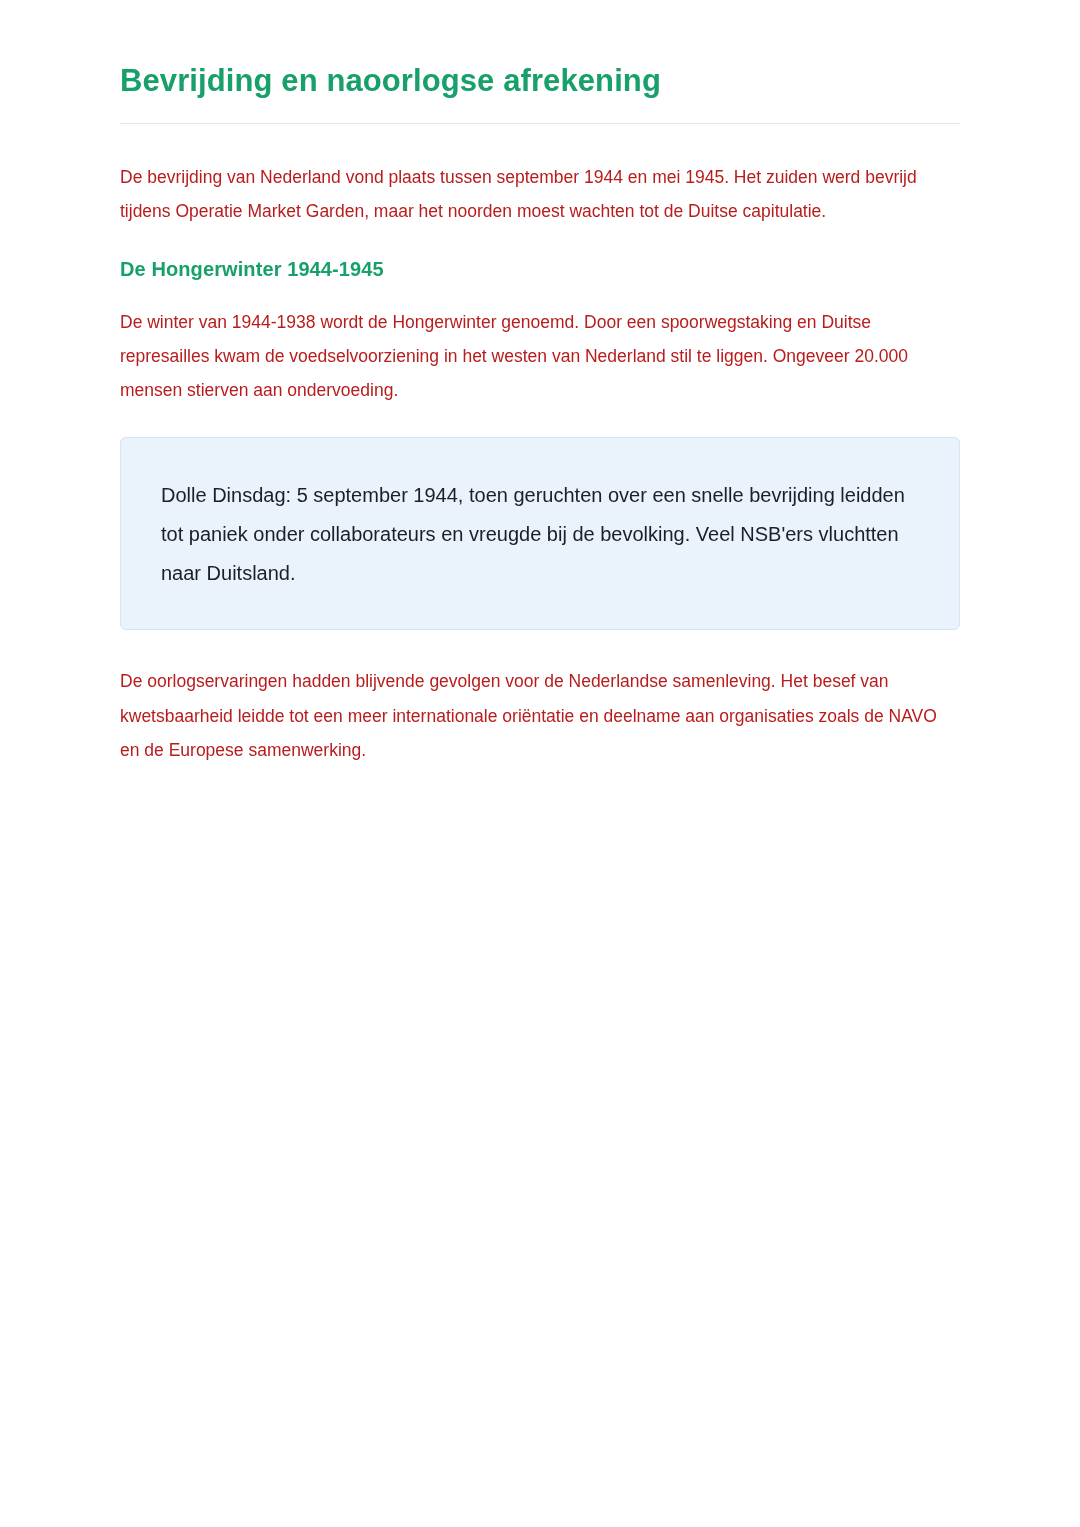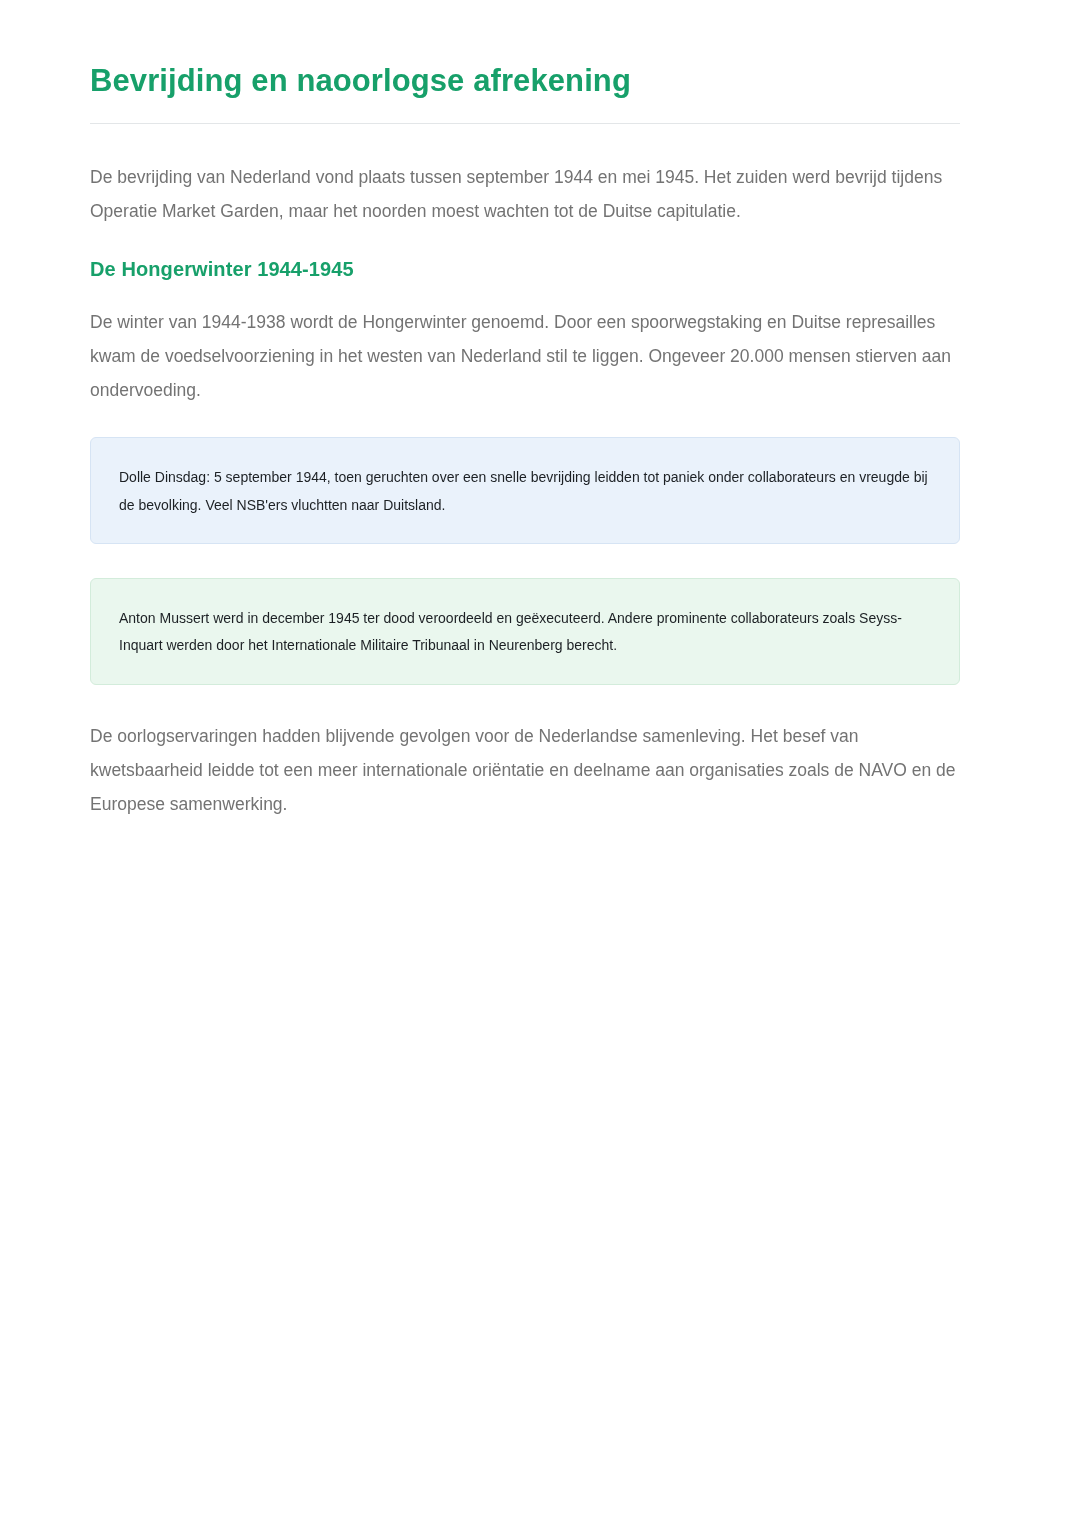--- a/index.html
+++ b/index.html
@@ -10,58 +10,58 @@
   body {
     width: 1080px;
     min-height: 1527px;
     font-family: "Liberation Sans", sans-serif;
     color: #1c2024;
   }
   .page {
     box-sizing: border-box;
     width: 1080px;
     min-height: 1527px;
-    padding: 62px 120px 40px 90px;
+    padding: 62px 120px 40px 120px;
     background: #ffffff;
   }
   h1.doc-title {
     font-size: 31px;
     line-height: 1.25;
     font-weight: 700;
     color: #17a06a;
     margin: 0 0 22px 0;
     letter-spacing: 0.1px;
   }
   .title-rule {
     border: 0;
     border-top: 1px solid #e3e6e8;
     margin: 0 0 36px 0;
   }
   p.para {
     font-size: 17.5px;
     line-height: 1.95;
     margin: 0 0 30px 0;
-    color: #737373;
+    color: #b91c1c;
   }
   h2.sub-heading {
     font-size: 20px;
     font-weight: 700;
     color: #17a06a;
     margin: 6px 0 24px 0;
     letter-spacing: 0.1px;
   }
   .callout {
     box-sizing: border-box;
     border-radius: 6px;
     padding: 26px 28px 24px 28px;
     margin: 0 0 34px 0;
   }
   .callout p {
-    margin: 0;
-    font-size: 14px;
+    margin: 12px;
+    font-size: 20px;
     line-height: 1.95;
     color: #1c2024;
   }
   .callout-blue {
     background: #eaf2fb;
     border: 1px solid #d6e4f4;
   }
   .callout-green {
     background: #eaf7ee;
     border: 1px solid #d3ecdb;
@@ -80,20 +80,17 @@
 
   <h2 class="sub-heading">De Hongerwinter 1944-1945</h2>
 
   <p class="para">De winter van 1944-1938 wordt de Hongerwinter genoemd. Door een spoorwegstaking en Duitse represailles kwam de voedselvoorziening in het westen van Nederland stil te liggen. Ongeveer 20.000 mensen stierven aan ondervoeding.</p>
 
   <div class="callout callout-blue">
     <p>Dolle Dinsdag: 5 september 1944, toen geruchten over een snelle bevrijding leidden tot paniek onder collaborateurs en vreugde bij de bevolking. Veel NSB'ers vluchtten naar Duitsland.</p>
   </div>
 
 
-  <div class="callout callout-green">
-    <p>Anton Mussert werd in december 1945 ter dood veroordeeld en geëxecuteerd. Andere prominente collaborateurs zoals Seyss-Inquart werden door het Internationale Militaire Tribunaal in Neurenberg berecht.</p>
-  </div>
 
 
   <p class="para">De oorlogservaringen hadden blijvende gevolgen voor de Nederlandse samenleving. Het besef van kwetsbaarheid leidde tot een meer internationale oriëntatie en deelname aan organisaties zoals de NAVO en de Europese samenwerking.</p>
 
 </div>
 
 </body></html>

